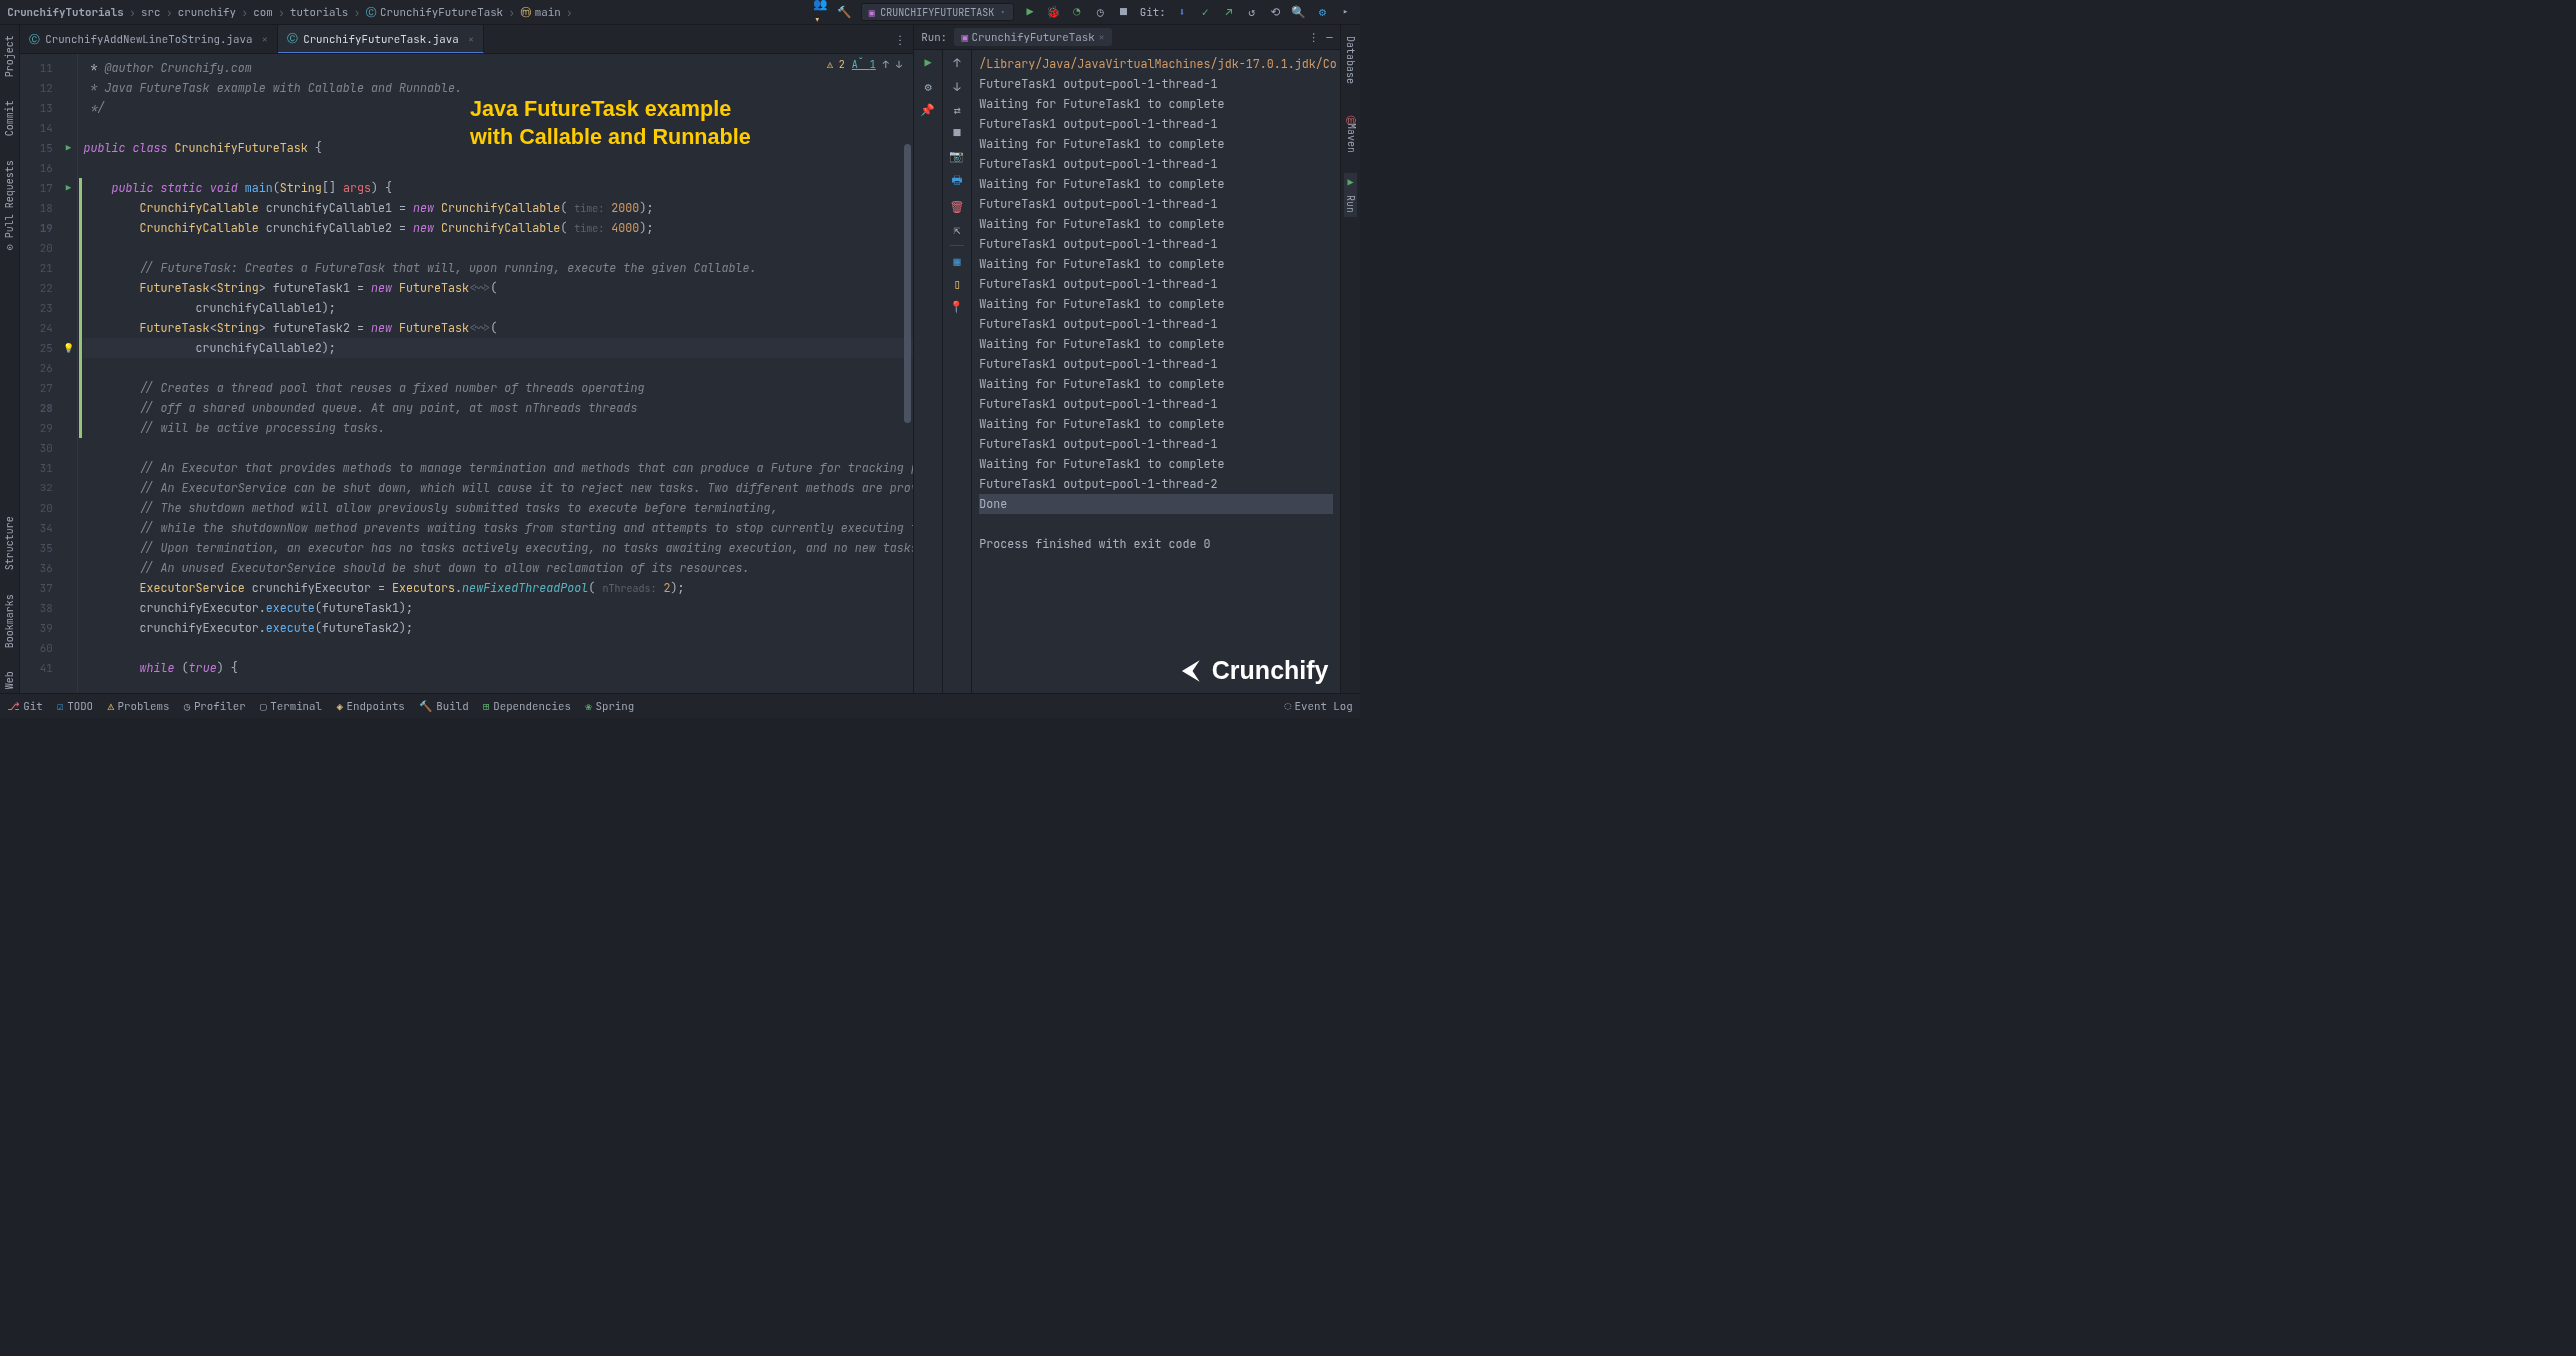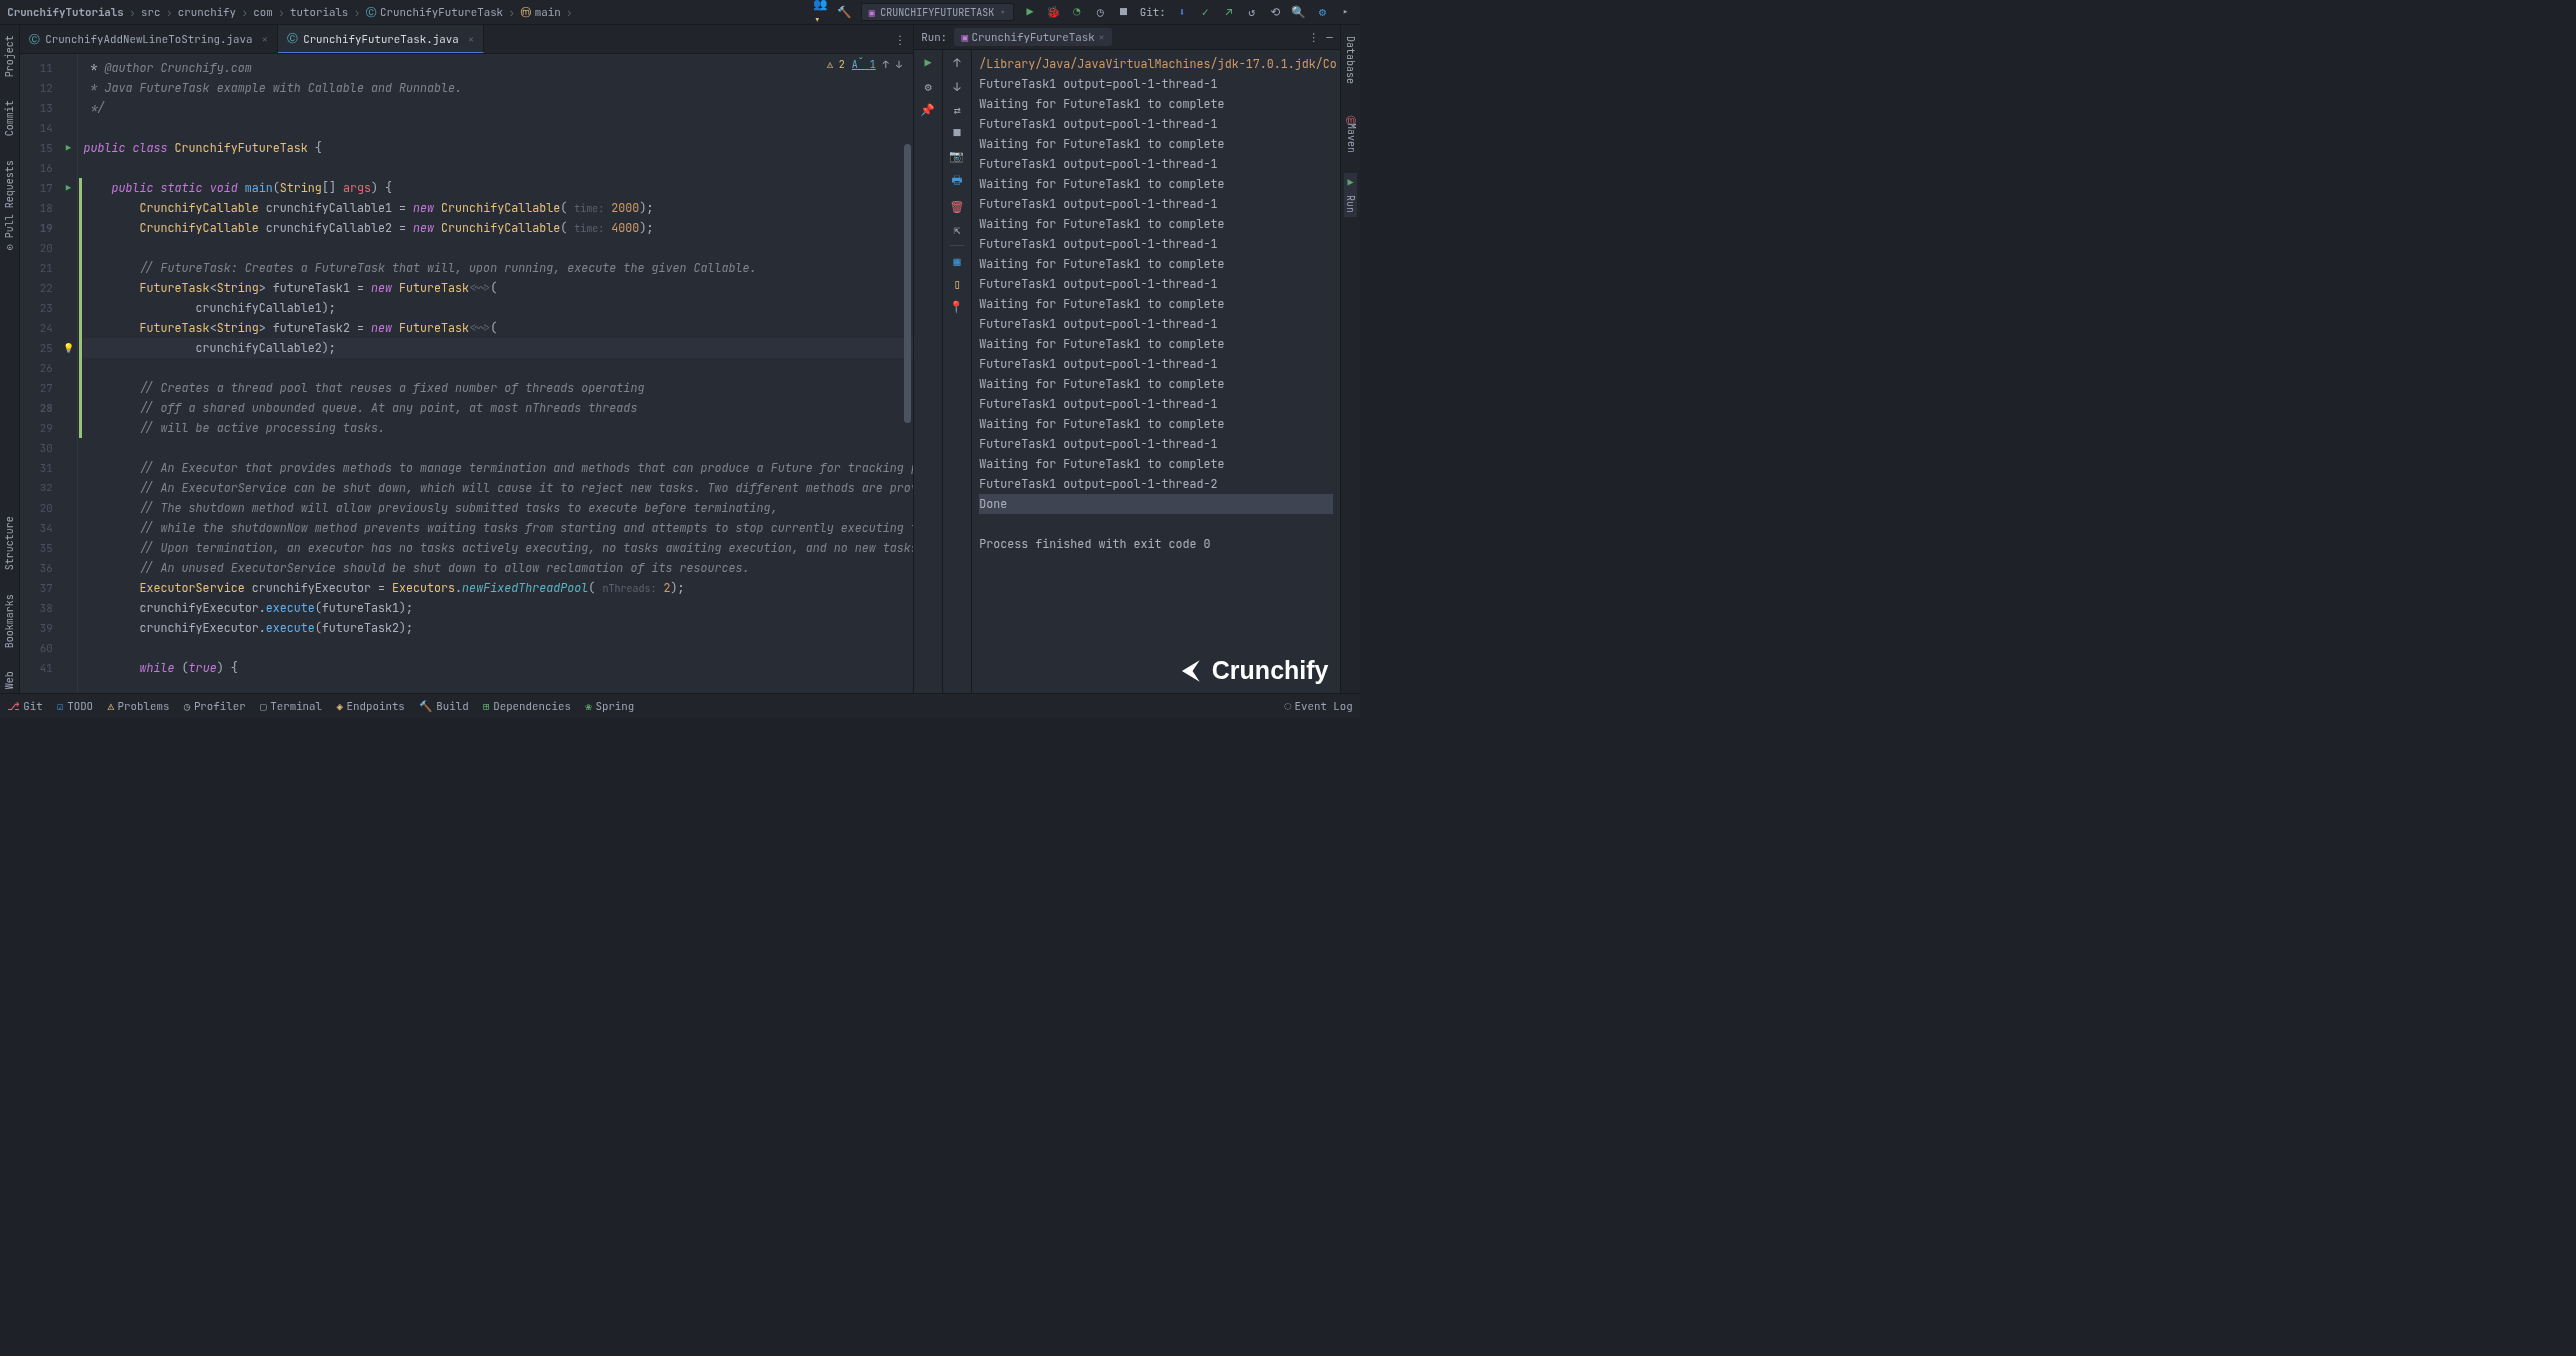--- a/index.html
+++ b/index.html
@@ -498,20 +498,24 @@
           <div style="height: 20px;"></div>
           <div style="height: 20px;"></div>
           <div style="height: 20px;"></div>
           <div style="height: 20px;"></div>
           <div style="height: 20px;"></div>
           <div style="height: 20px;"></div>
           <div style="height: 20px;"></div>
           <div style="height: 20px;"></div>
         </div>
       <div class="code-col" id="code-lines"><div class="code-line"> * <span class="comment">@author</span> <span class="comment">Crunchify.com</span></div><div class="code-line"> <span class="comment">* Java FutureTask example with Callable and Runnable.</span></div><div class="code-line"> <span class="comment">*/</span></div><div class="code-line"></div><div class="code-line"><span class="kw">public class</span> <span class="type">CrunchifyFutureTask</span> {</div><div class="code-line"></div><div class="code-line">    <span class="kw">public static</span> <span class="kw">void</span> <span class="method">main</span>(<span class="type">String</span>[] <span class="param">args</span>) {</div><div class="code-line">        <span class="type">CrunchifyCallable</span> crunchifyCallable1 = <span class="kw">new</span> <span class="type">CrunchifyCallable</span>( <span class="hint">time:</span> <span class="num">2000</span>);</div><div class="code-line">        <span class="type">CrunchifyCallable</span> crunchifyCallable2 = <span class="kw">new</span> <span class="type">CrunchifyCallable</span>( <span class="hint">time:</span> <span class="num">4000</span>);</div><div class="code-line"></div><div class="code-line">        <span class="comment">// FutureTask: Creates a FutureTask that will, upon running, execute the given Callable.</span></div><div class="code-line">        <span class="type">FutureTask</span>&lt;<span class="type">String</span>&gt; futureTask1 = <span class="kw">new</span> <span class="type">FutureTask</span><span class="generic">&lt;~&gt;</span>(</div><div class="code-line">                crunchifyCallable1);</div><div class="code-line">        <span class="type">FutureTask</span>&lt;<span class="type">String</span>&gt; futureTask2 = <span class="kw">new</span> <span class="type">FutureTask</span><span class="generic">&lt;~&gt;</span>(</div><div class="code-line current">                crunchifyCallable2);</div><div class="code-line"></div><div class="code-line">        <span class="comment">// Creates a thread pool that reuses a fixed number of threads operating</span></div><div class="code-line">        <span class="comment">// off a shared unbounded queue. At any point, at most nThreads threads</span></div><div class="code-line">        <span class="comment">// will be active processing tasks.</span></div><div class="code-line"></div><div class="code-line">        <span class="comment">// An Executor that provides methods to manage termination and methods that can produce a Future for tracking progre</span></div><div class="code-line">        <span class="comment">// An ExecutorService can be shut down, which will cause it to reject new tasks. Two different methods are provided</span></div><div class="code-line">        <span class="comment">// The shutdown method will allow previously submitted tasks to execute before terminating,</span></div><div class="code-line">        <span class="comment">// while the shutdownNow method prevents waiting tasks from starting and attempts to stop currently executing tasks.</span></div><div class="code-line">        <span class="comment">// Upon termination, an executor has no tasks actively executing, no tasks awaiting execution, and no new tasks can </span></div><div class="code-line">        <span class="comment">// An unused ExecutorService should be shut down to allow reclamation of its resources.</span></div><div class="code-line">        <span class="type">ExecutorService</span> crunchifyExecutor = <span class="type">Executors</span>.<span class="method-i">newFixedThreadPool</span>( <span class="hint">nThreads:</span> <span class="num">2</span>);</div><div class="code-line">        crunchifyExecutor.<span class="method">execute</span>(futureTask1);</div><div class="code-line">        crunchifyExecutor.<span class="method">execute</span>(futureTask2);</div><div class="code-line"></div><div class="code-line">        <span class="kw">while</span> (<span class="kw">true</span>) {</div></div>
+      <div class="overlay-title">
+        <div>Java FutureTask example</div>
+        <div>with Callable and Runnable</div>
+      </div>
       <div class="inspections">
         <span class="warn-badge">⚠ <span>2</span></span>
         <span class="err-badge">Aˇ <span>1</span></span>
         <span class="nav-arrow">↑</span>
         <span class="nav-arrow">↓</span>
       </div>
       <div class="scrollbar-track">
         <div class="scrollbar-thumb"></div>
       </div>
     </div>

